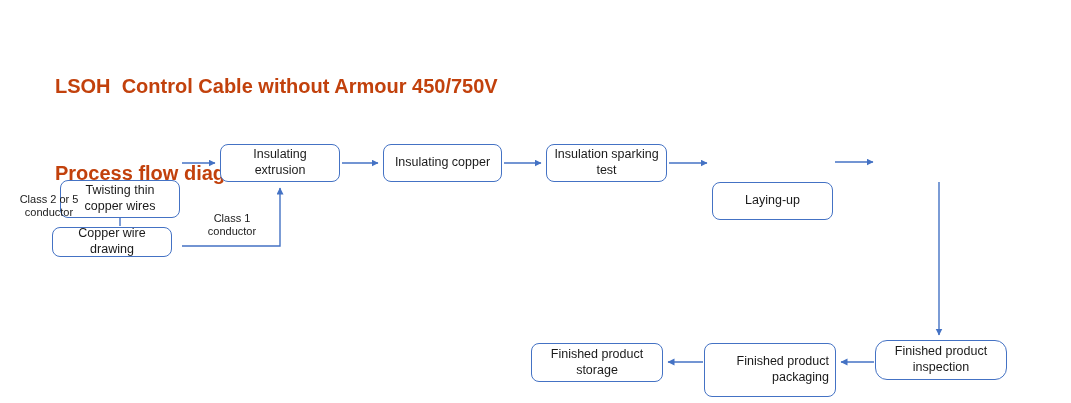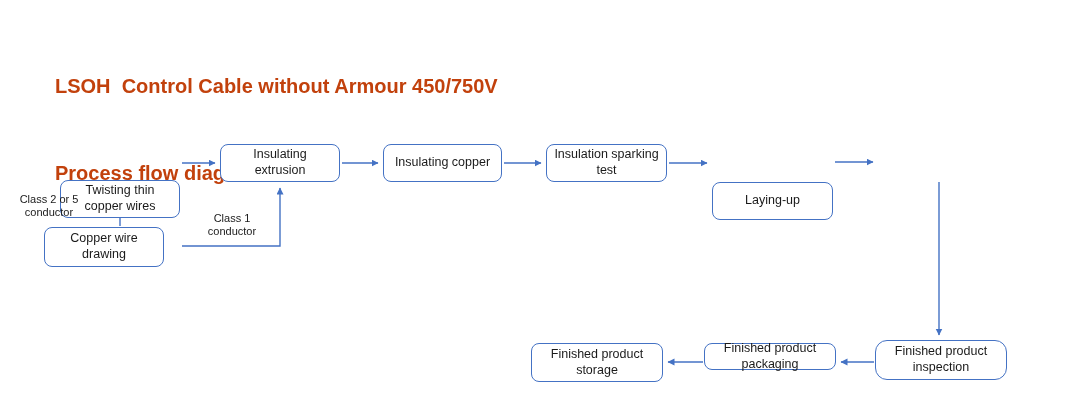--- a/index.html
+++ b/index.html
@@ -56,23 +56,23 @@
     z-index: 1;
   }
 
   
   .n-twisting   { left: 60px;  top: 144px; width: 120px; height: 38px; margin-top: 36px; }
   .n-ins-ext    { left: 220px; top: 144px; width: 120px; height: 38px; }
   .n-ins-cur    { left: 383px; top: 144px; width: 119px; height: 38px; }
   .n-spark      { left: 546px; top: 144px; width: 121px; height: 38px; }
   .n-laying     { left: 712px; top: 143px; width: 121px; height: 38px; margin-top: 39px; }
   .n-sheath     { left: 878px; top: 142px; width: 122px; height: 39px; }
-  .n-copper     { left: 44px;  top: 227px; width: 120px; height: 40px; }
+  .n-copper     { left: 52px;  top: 227px; width: 120px; height: 30px; }
   .n-storage    { left: 531px; top: 343px; width: 132px; height: 39px; }
-  .n-packaging  { left: 704px; top: 343px; width: 132px; height: 27px; }
+  .n-packaging  { left: 704px; top: 343px; width: 132px; height: 54px; text-align: right; }
   .n-inspection { left: 875px; top: 340px; width: 132px; height: 40px; border-radius: 12px; }
 
   .a-class25 { left: 16px;  top: 193px; width: 66px; }
   .a-class1  { left: 201px; top: 212px; width: 62px; }
 </style>
 </head>
 <body>
 
 <div class="canvas">
 

